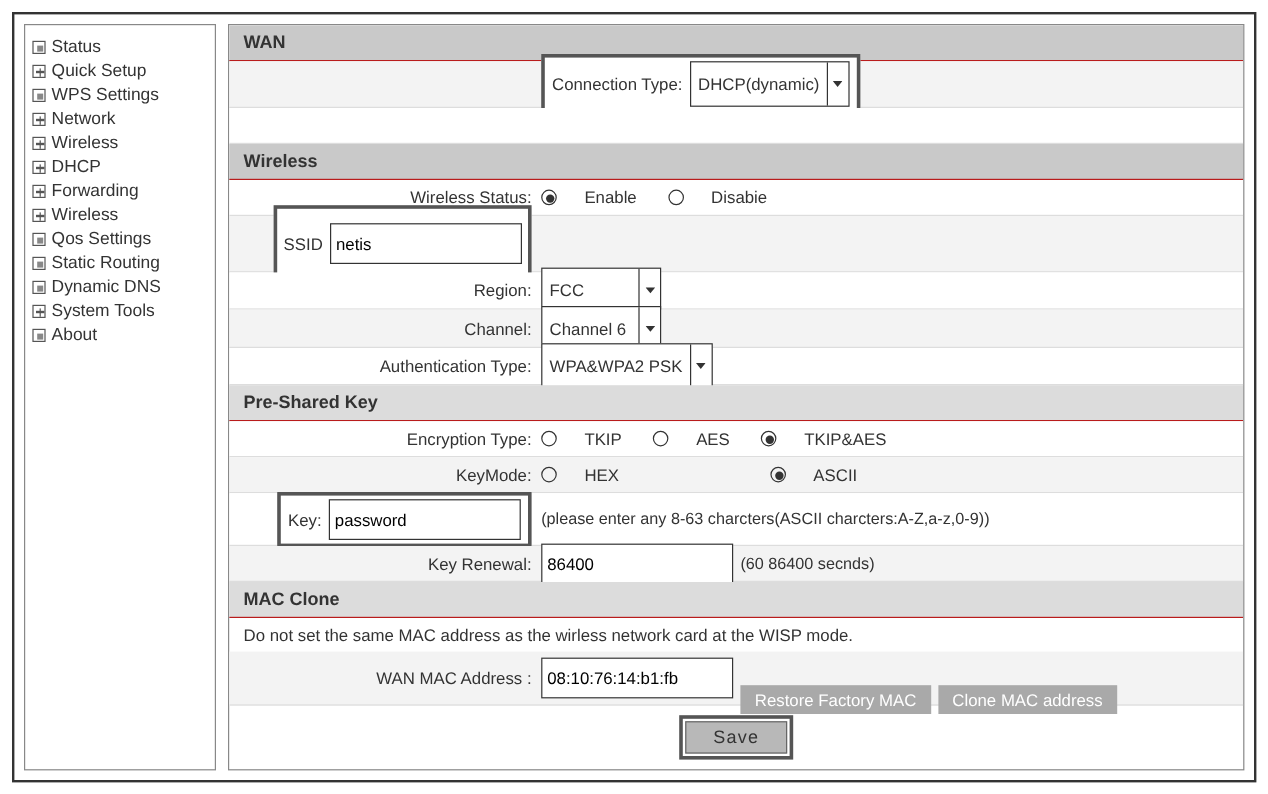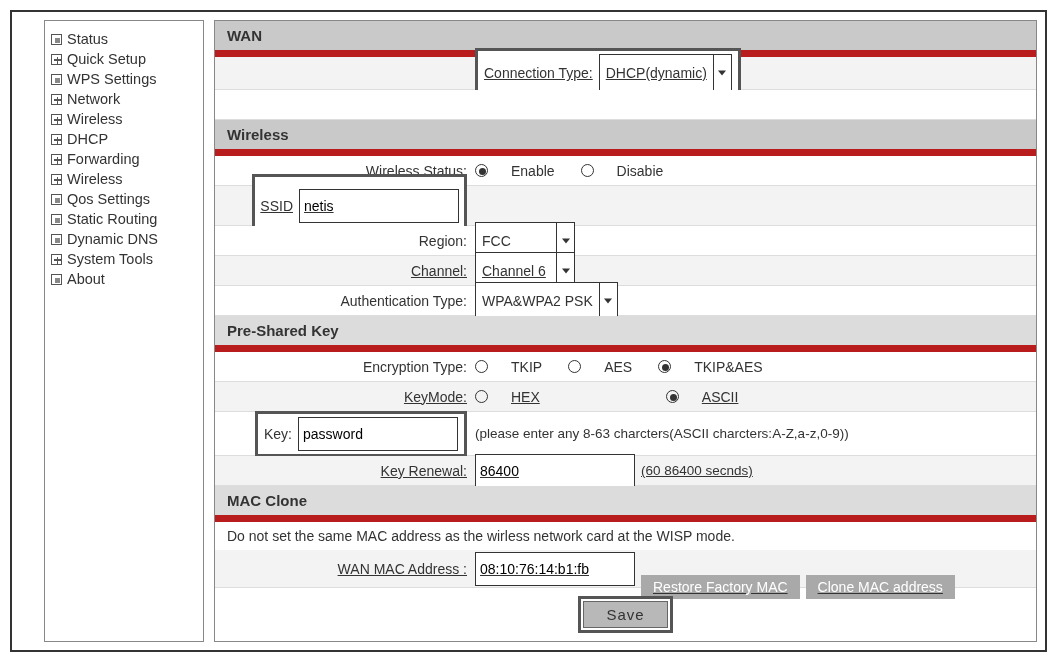--- a/index.html
+++ b/index.html
@@ -17,21 +17,20 @@
     height: 642px;
     display: flex;
     padding: 8px;
     gap: 10px;
   }
   .sidebar {
     width: 160px;
     border: 1px solid #888;
     padding: 8px 6px;
     background: #fff;
-    margin-left: 24px;
   }
   .sidebar-item {
     display: flex;
     align-items: center;
     gap: 5px;
     padding: 2px 0;
     cursor: pointer;
     font-size: 14.5px;
   }
   .sq {
@@ -70,32 +69,32 @@
     background: #fff;
     overflow: hidden;
     display: flex;
     flex-direction: column;
   }
   .section-header {
     background: #c9c9c9;
     padding: 6px 12px;
     font-weight: bold;
     font-size: 15px;
-    border-bottom: 7px solid #b91c1c;
+    border-bottom: 1px solid #b91c1c;
   }
   .row {
     display: flex;
     align-items: center;
     padding: 4px 0;
     border-bottom: 1px solid #ddd;
     min-height: 30px;
   }
   .row:nth-child(even) { background: #f3f3f3; }
   .row.odd { background: #fff; }
-  .row.even { background: #f3f3f3; text-decoration: underline; }
+  .row.even { background: #f3f3f3; }
   .label-cell {
     width: 260px;
     text-align: right;
     padding-right: 8px;
     font-size: 14px;
   }
   .value-cell {
     flex: 1;
     display: flex;
     align-items: center;

